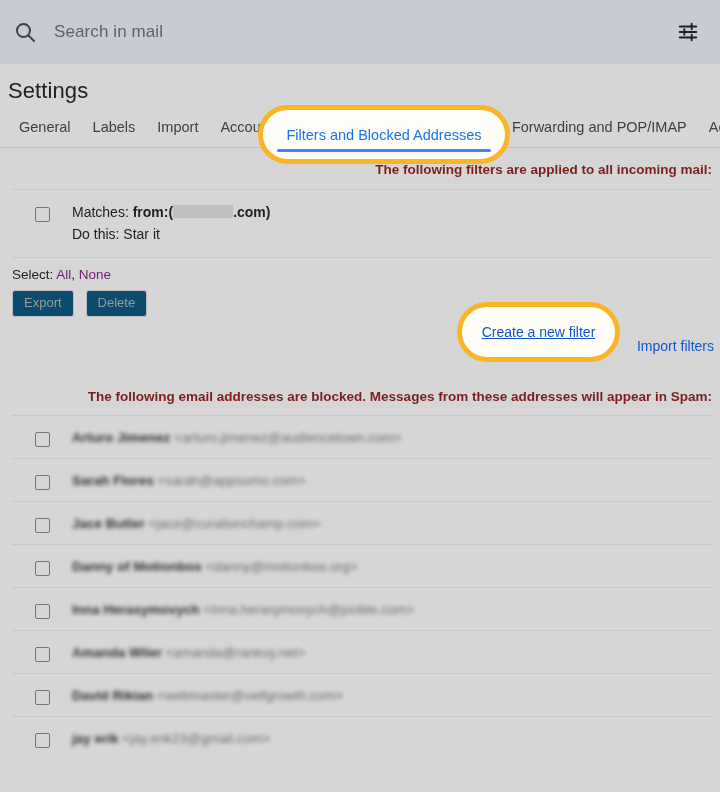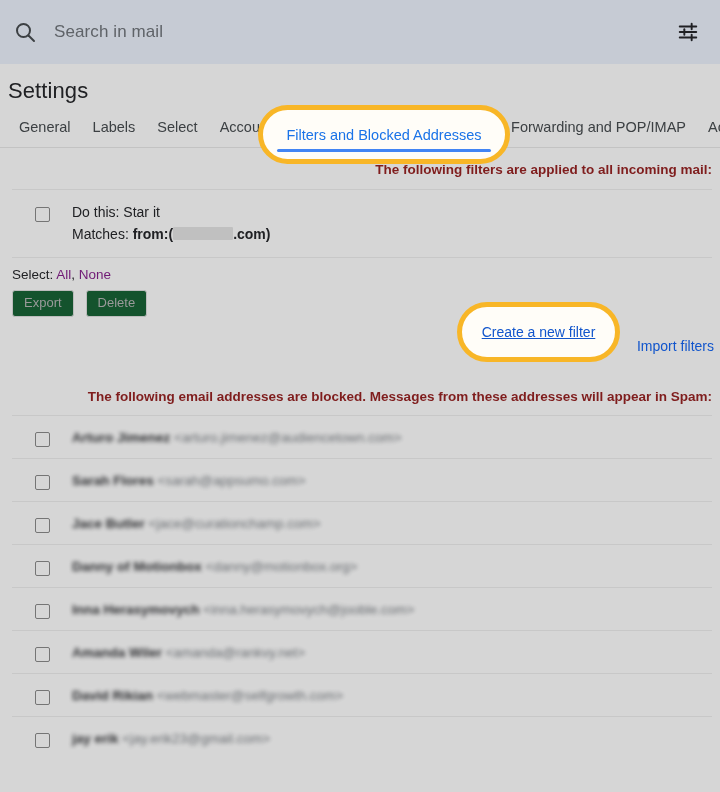--- a/index.html
+++ b/index.html
@@ -188,21 +188,21 @@
     font-size: 13.5px;
     color: #202124;
     padding: 9px 0 0 12px;
   }
   .select-row a { color: #701a75; text-decoration: none; cursor: pointer; }
   .btn-row { padding: 8px 0 0 12px; display: flex; gap: 12px; }
   .btn {
     font-family: "Liberation Sans", sans-serif;
     font-size: 13px;
     color: #9a9a9a;
-    background: #14532d;
+    background: #0c4a6e;
     border: 1px solid #bcbcbc;
     border-radius: 3px;
     padding: 5px 11px;
     line-height: 1.1;
   }
 
   
   .link-row {
     position: relative;
     height: 58px;
@@ -281,21 +281,21 @@
         <line x1="16" y1="15" x2="16" y2="21"></line>
       </svg>
     </span>
   </div>
 
   <div class="settings-title">Settings</div>
 
   <div class="tabs">
     <div class="tab">General</div>
     <div class="tab">Labels</div>
-    <div class="tab">Select</div>
+    <div class="tab">Import</div>
     <div class="tab">Account</div>
     <div class="tab active">Filters and Blocked Addresses</div>
     <div class="tab">Forwarding and POP/IMAP</div>
     <div class="tab">Ac</div>
   </div>
 
   <div class="tab-callout">
     <div class="tab-callout-inner">
       <span class="tab-callout-label">Filters and Blocked Addresses</span>
     </div>
@@ -303,26 +303,26 @@
   </div>
 
   <div class="section-heading">The following filters are applied to all incoming mail:</div>
 
   <div class="rule-row">
     <div class="cb-cell">
       <span class="cbox"></span>
     </div>
     <div>
       <div class="rule-text">
+        <span>Matches:</span>
+        <b>from:(</b><span class="redacted"></span><b>.com)</b>
+      </div>
+      <div class="rule-text">
         <span>Do this:</span>
         <span>Star it</span>
-      </div>
-      <div class="rule-text">
-        <span>Matches:</span>
-        <b>from:(</b><span class="redacted"></span><b>.com)</b>
       </div>
     </div>
   </div>
 
   <div class="select-row">
     <span>Select:</span>
     <a>All</a><span>,</span>
     <a>None</a>
   </div>
 

